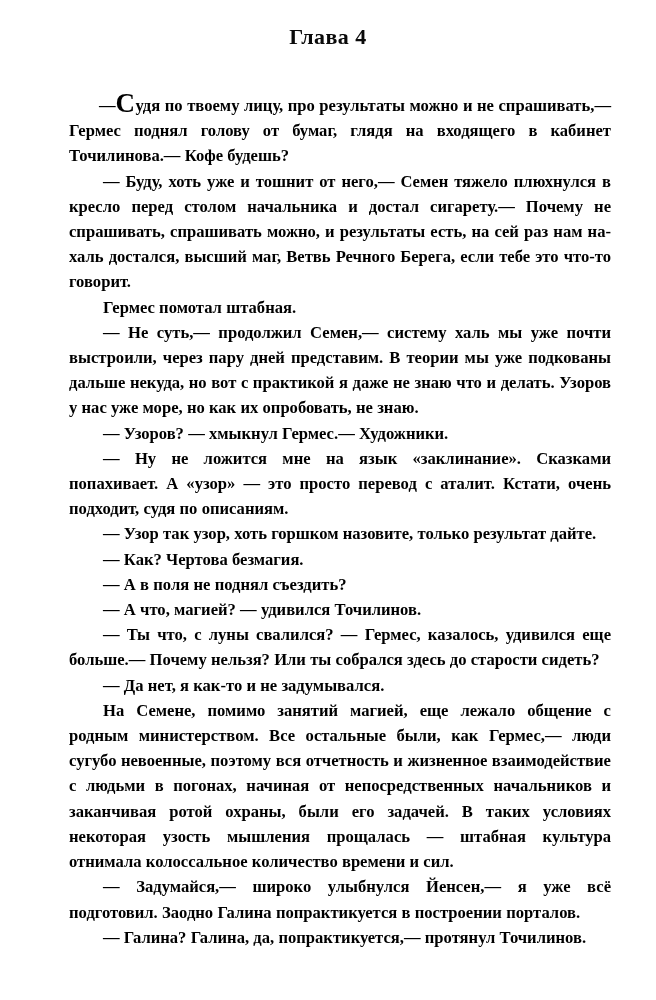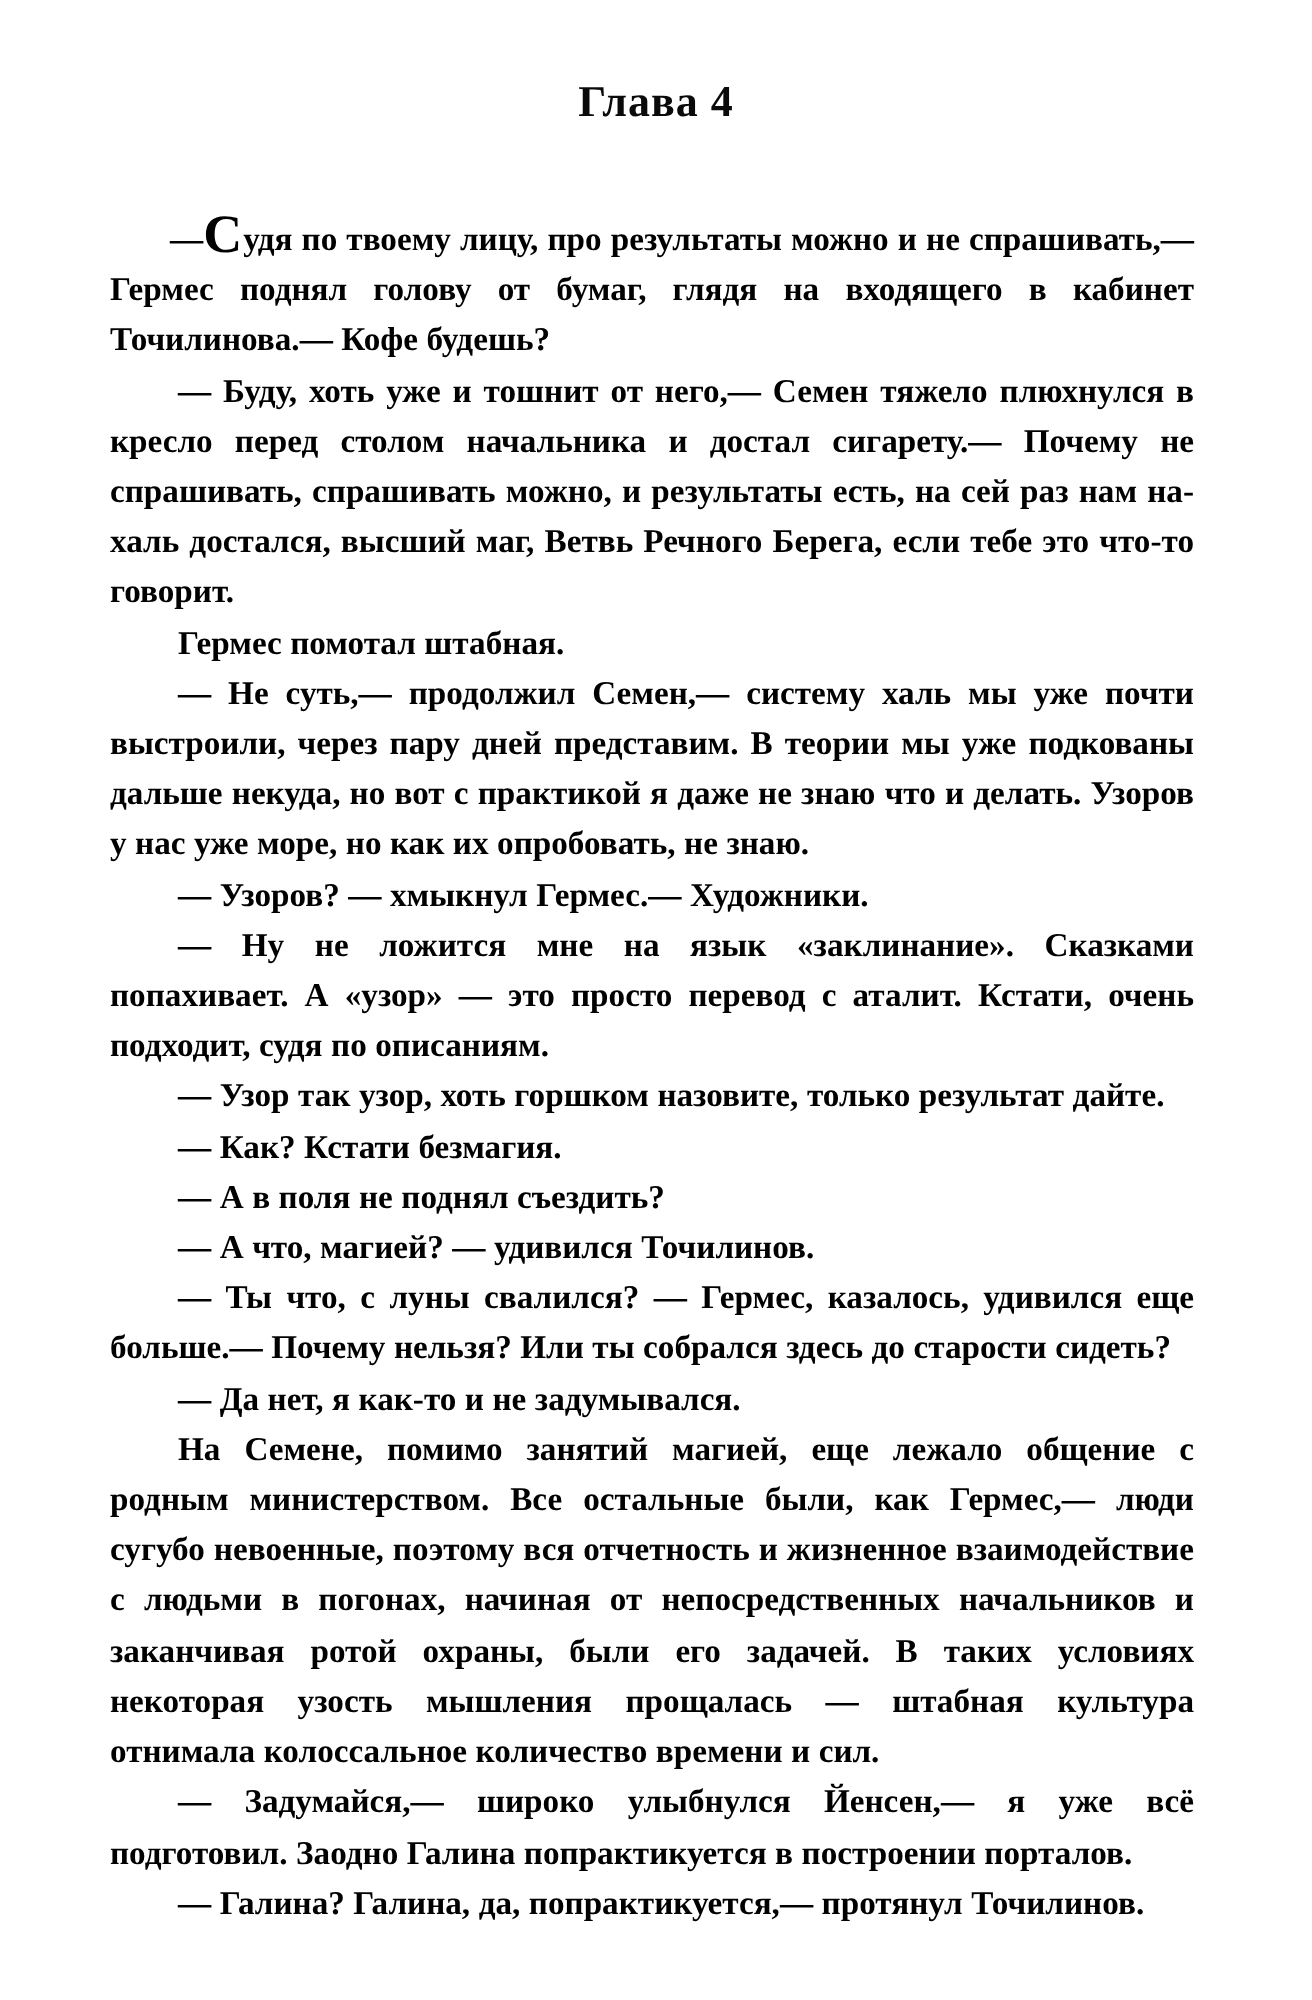--- a/index.html
+++ b/index.html
@@ -21,27 +21,27 @@
     height: 1000px;
     background: #ffffff;
     box-sizing: border-box;
   }
   .chapter-title {
     text-align: center;
     font-family: "Liberation Serif", "DejaVu Serif", serif;
     font-weight: bold;
     font-size: 22px;
     letter-spacing: 0.5px;
-    margin: 14px;
+    margin: 0;
     padding-top: 24px;
     color: #0a0a0a;
   }
   .text-block {
     position: absolute;
-    left: 55px;
+    left: 69px;
     top: 93px;
     width: 542px;
   }
   p.para {
     margin: 0;
     text-indent: 34px;
     text-align: justify;
     font-family: "Liberation Serif", "DejaVu Serif", serif;
     font-weight: bold;
     font-size: 16.6px;
@@ -96,21 +96,21 @@
     <p class="para">Гермес помотал штабная.</p>
 
     <p class="para">— Не суть,— продолжил Семен,— систему халь мы уже почти выстроили, через пару дней представим. В теории мы уже подкованы дальше некуда, но вот с практикой я даже не знаю что и делать. Узоров у нас уже море, но как их опробовать, не знаю.</p>
 
     <p class="para">— Узоров? — хмыкнул Гермес.— Художники.</p>
 
     <p class="para">— Ну не ложится мне на язык «заклинание». Сказками попахивает. А «узор» — это просто перевод с аталит. Кстати, очень подходит, судя по описаниям.</p>
 
     <p class="para">— Узор так узор, хоть горшком назовите, только результат дайте.</p>
 
-    <p class="para">— Как? Кстати безмагия.</p>
+    <p class="para">— Как? Чертова безмагия.</p>
 
     <p class="para">— А в поля не поднял съездить?</p>
 
     <p class="para">— А что, магией? — удивился Точилинов.</p>
 
     <p class="para">— Ты что, с луны свалился? — Гермес, казалось, удивился еще больше.— Почему нельзя? Или ты собрался здесь до старости сидеть?</p>
 
     <p class="para">— Да нет, я как-то и не задумывался.</p>
 
     <p class="para">На Семене, помимо занятий магией, еще лежало общение с родным министерством. Все остальные были, как Гермес,— люди сугубо невоенные, поэтому вся отчетность и жизненное взаимодействие с людьми в погонах, начиная от непосредственных начальников и заканчивая ротой охраны, были его задачей. В таких условиях некоторая узость мышления прощалась — штабная культура отнимала колоссальное количество времени и сил.</p>

